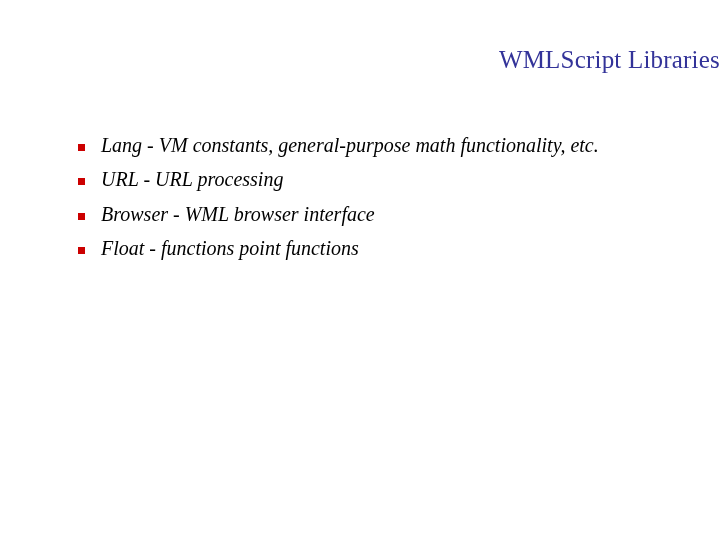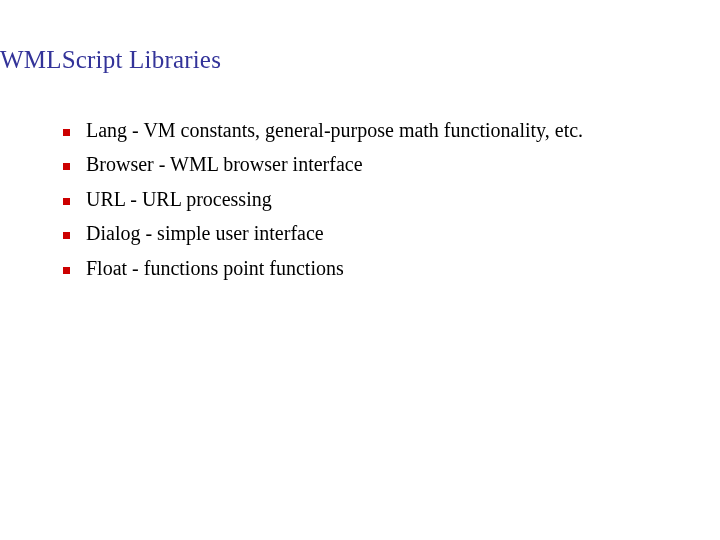--- a/index.html
+++ b/index.html
@@ -22,38 +22,39 @@
     width: 720px;
     height: 540px;
     background: #ffffff;
   }
 
   .slide-title {
     position: absolute;
     left: 0;
     top: 44px;
     width: 720px;
-    text-align: left;
+    text-align: right;
     font-family: "Liberation Serif", "DejaVu Serif", serif;
     font-size: 25px;
     line-height: 32px;
     font-weight: normal;
     color: #333399;
     letter-spacing: 0.2px;
     white-space: nowrap;
   }
 
   .body-list {
     position: absolute;
     left: 56px;
     top: 113px;
     width: 600px;
-    margin: 0;
+    margin: 15px;
     padding: 0;
     list-style: none;
+    font-style: italic;
   }
 
   .bullet-item {
     position: relative;
     padding-left: 30px;
     margin: 0 0 0 0;
     font-family: "Liberation Serif", "DejaVu Serif", serif;
     font-size: 20px;
     line-height: 34.4px;
     color: #000000;
@@ -84,32 +85,28 @@
   <ul class="body-list">
 
     <li class="bullet-item">
       <span class="bullet-marker"></span>
       <span class="bullet-text">Lang - VM constants, general-purpose math functionality, etc.</span>
     </li>
 
 
     <li class="bullet-item">
       <span class="bullet-marker"></span>
-      <span class="bullet-text">Browser - WML browser interface</span>
-    </li>
-
-    <li class="bullet-item">
-      <span class="bullet-marker"></span>
       <span class="bullet-text">URL - URL processing</span>
     </li>
 
     <li class="bullet-item">
       <span class="bullet-marker"></span>
-      <span class="bullet-text">Dialog - simple user interface</span>
+      <span class="bullet-text">Browser - WML browser interface</span>
     </li>
+
 
     <li class="bullet-item">
       <span class="bullet-marker"></span>
       <span class="bullet-text">Float - functions point functions</span>
     </li>
 
   </ul>
 
 </div>
 

